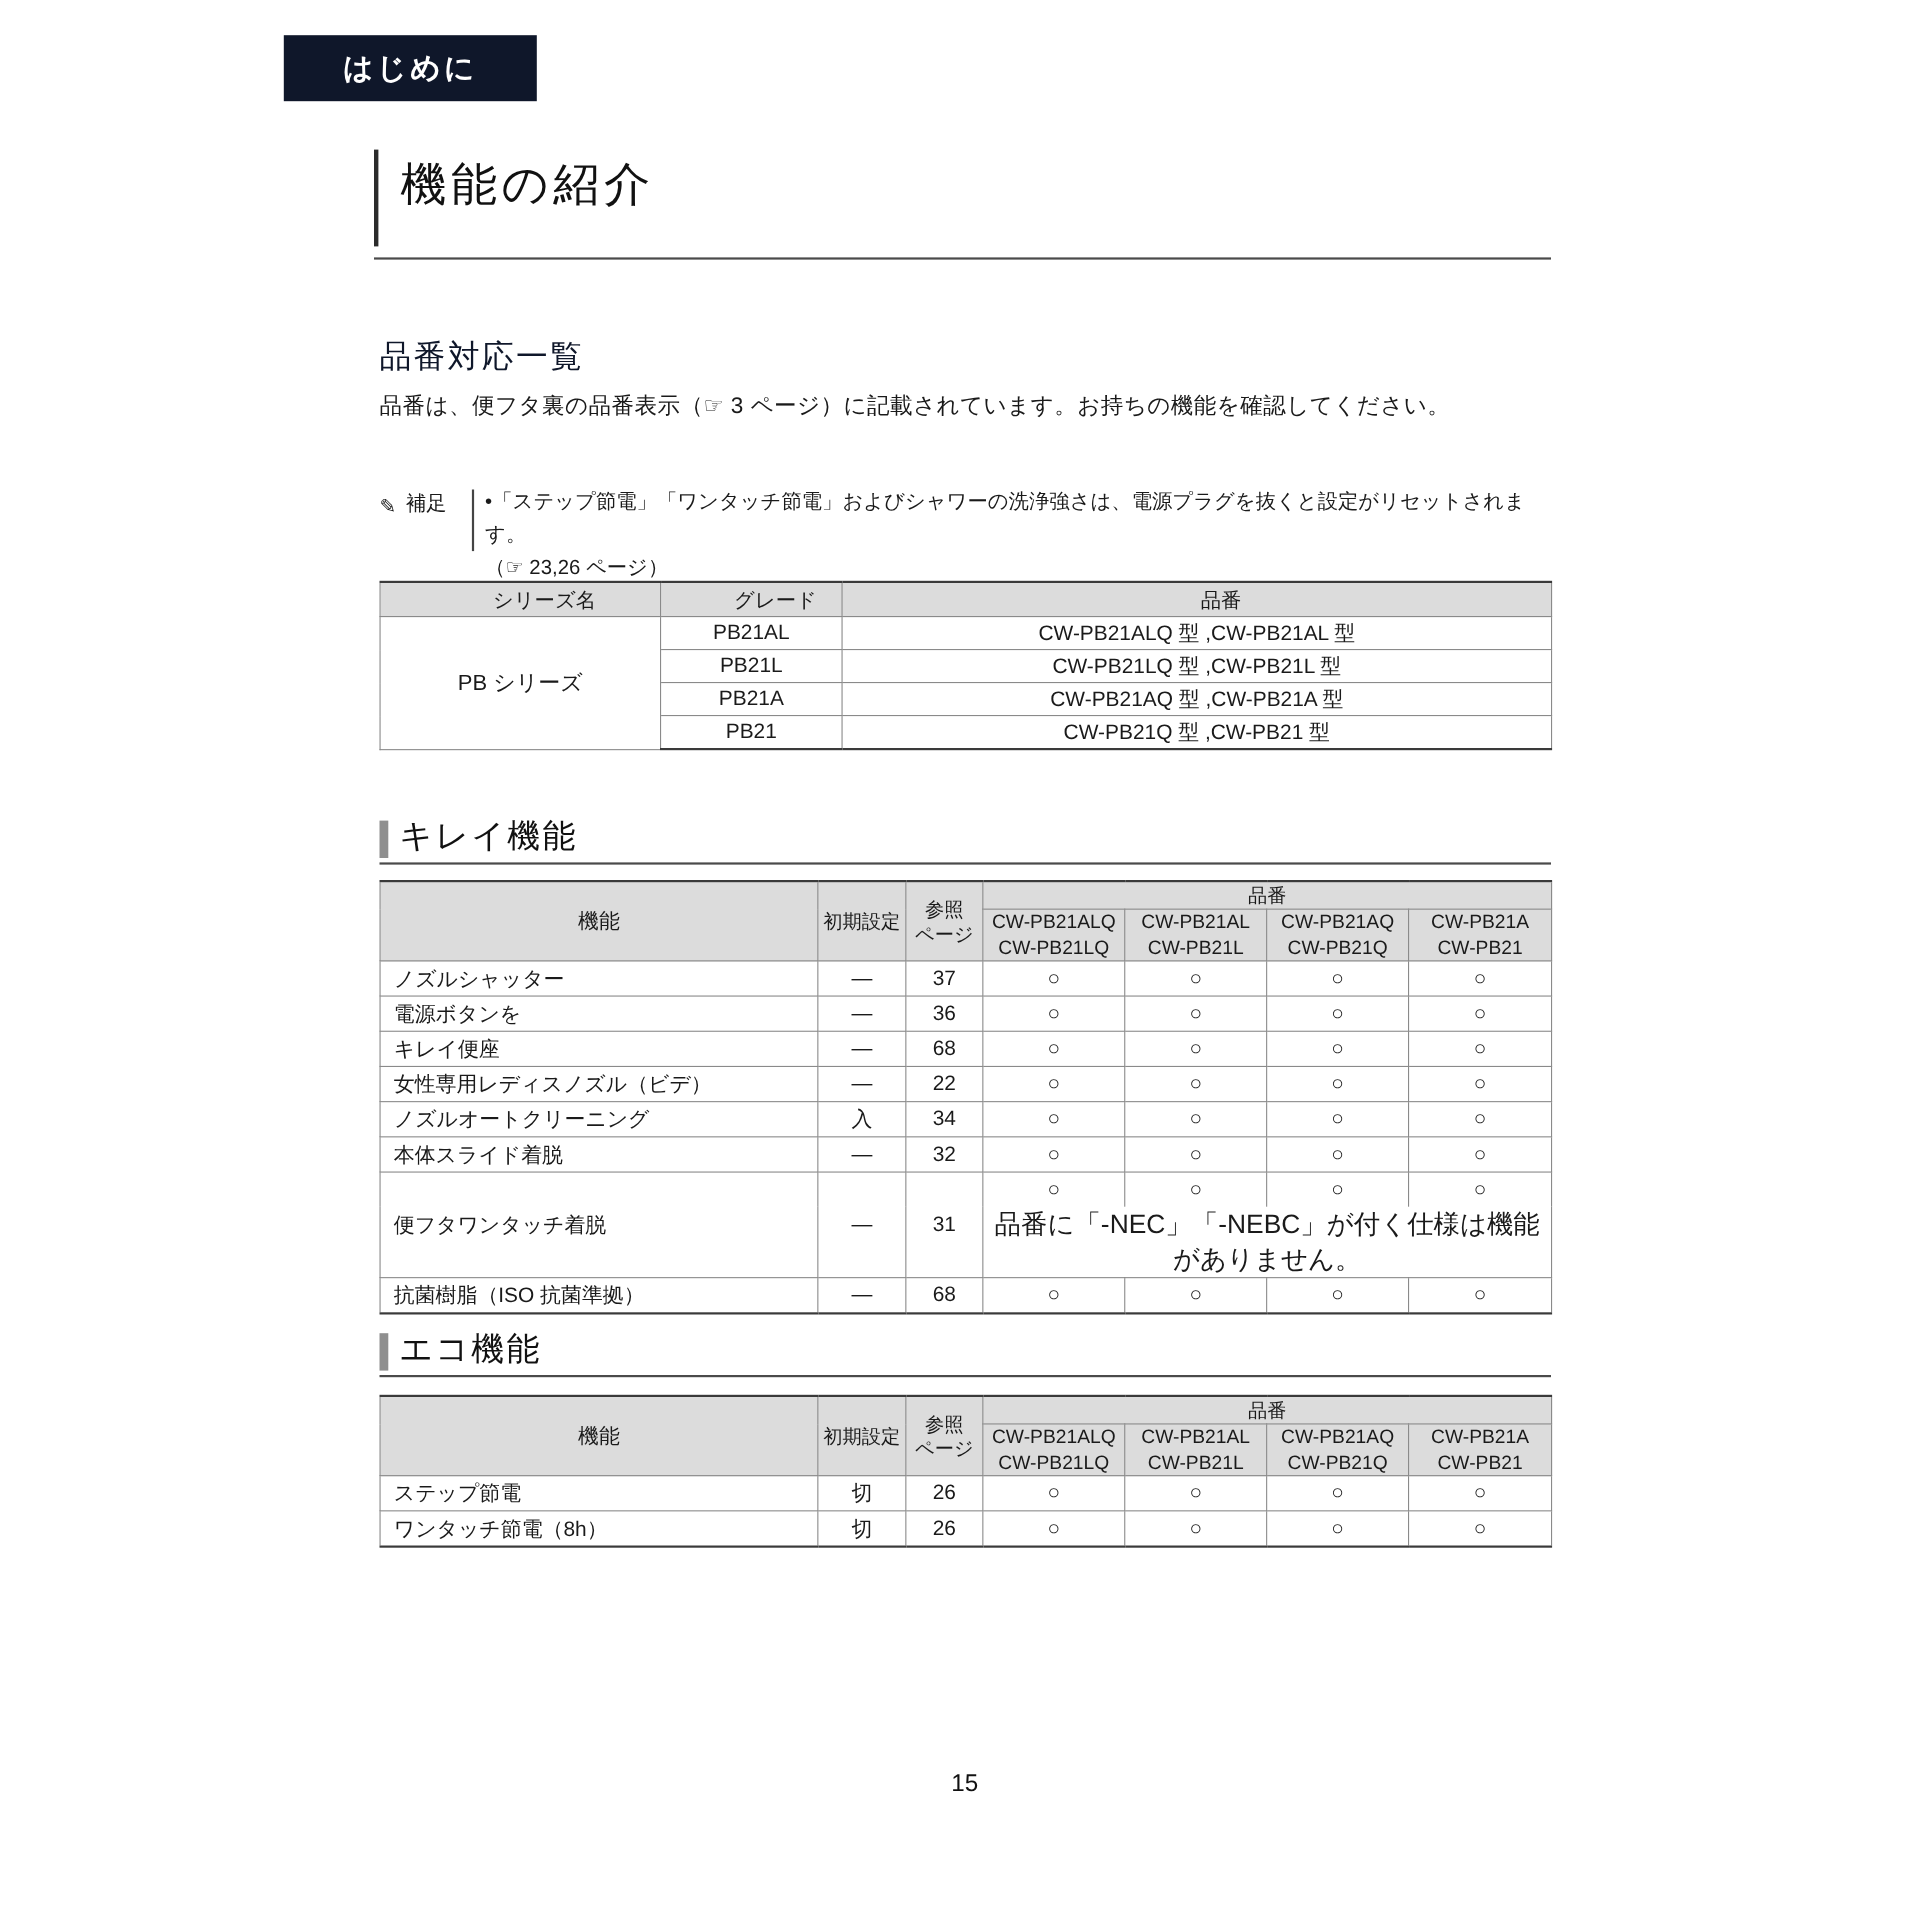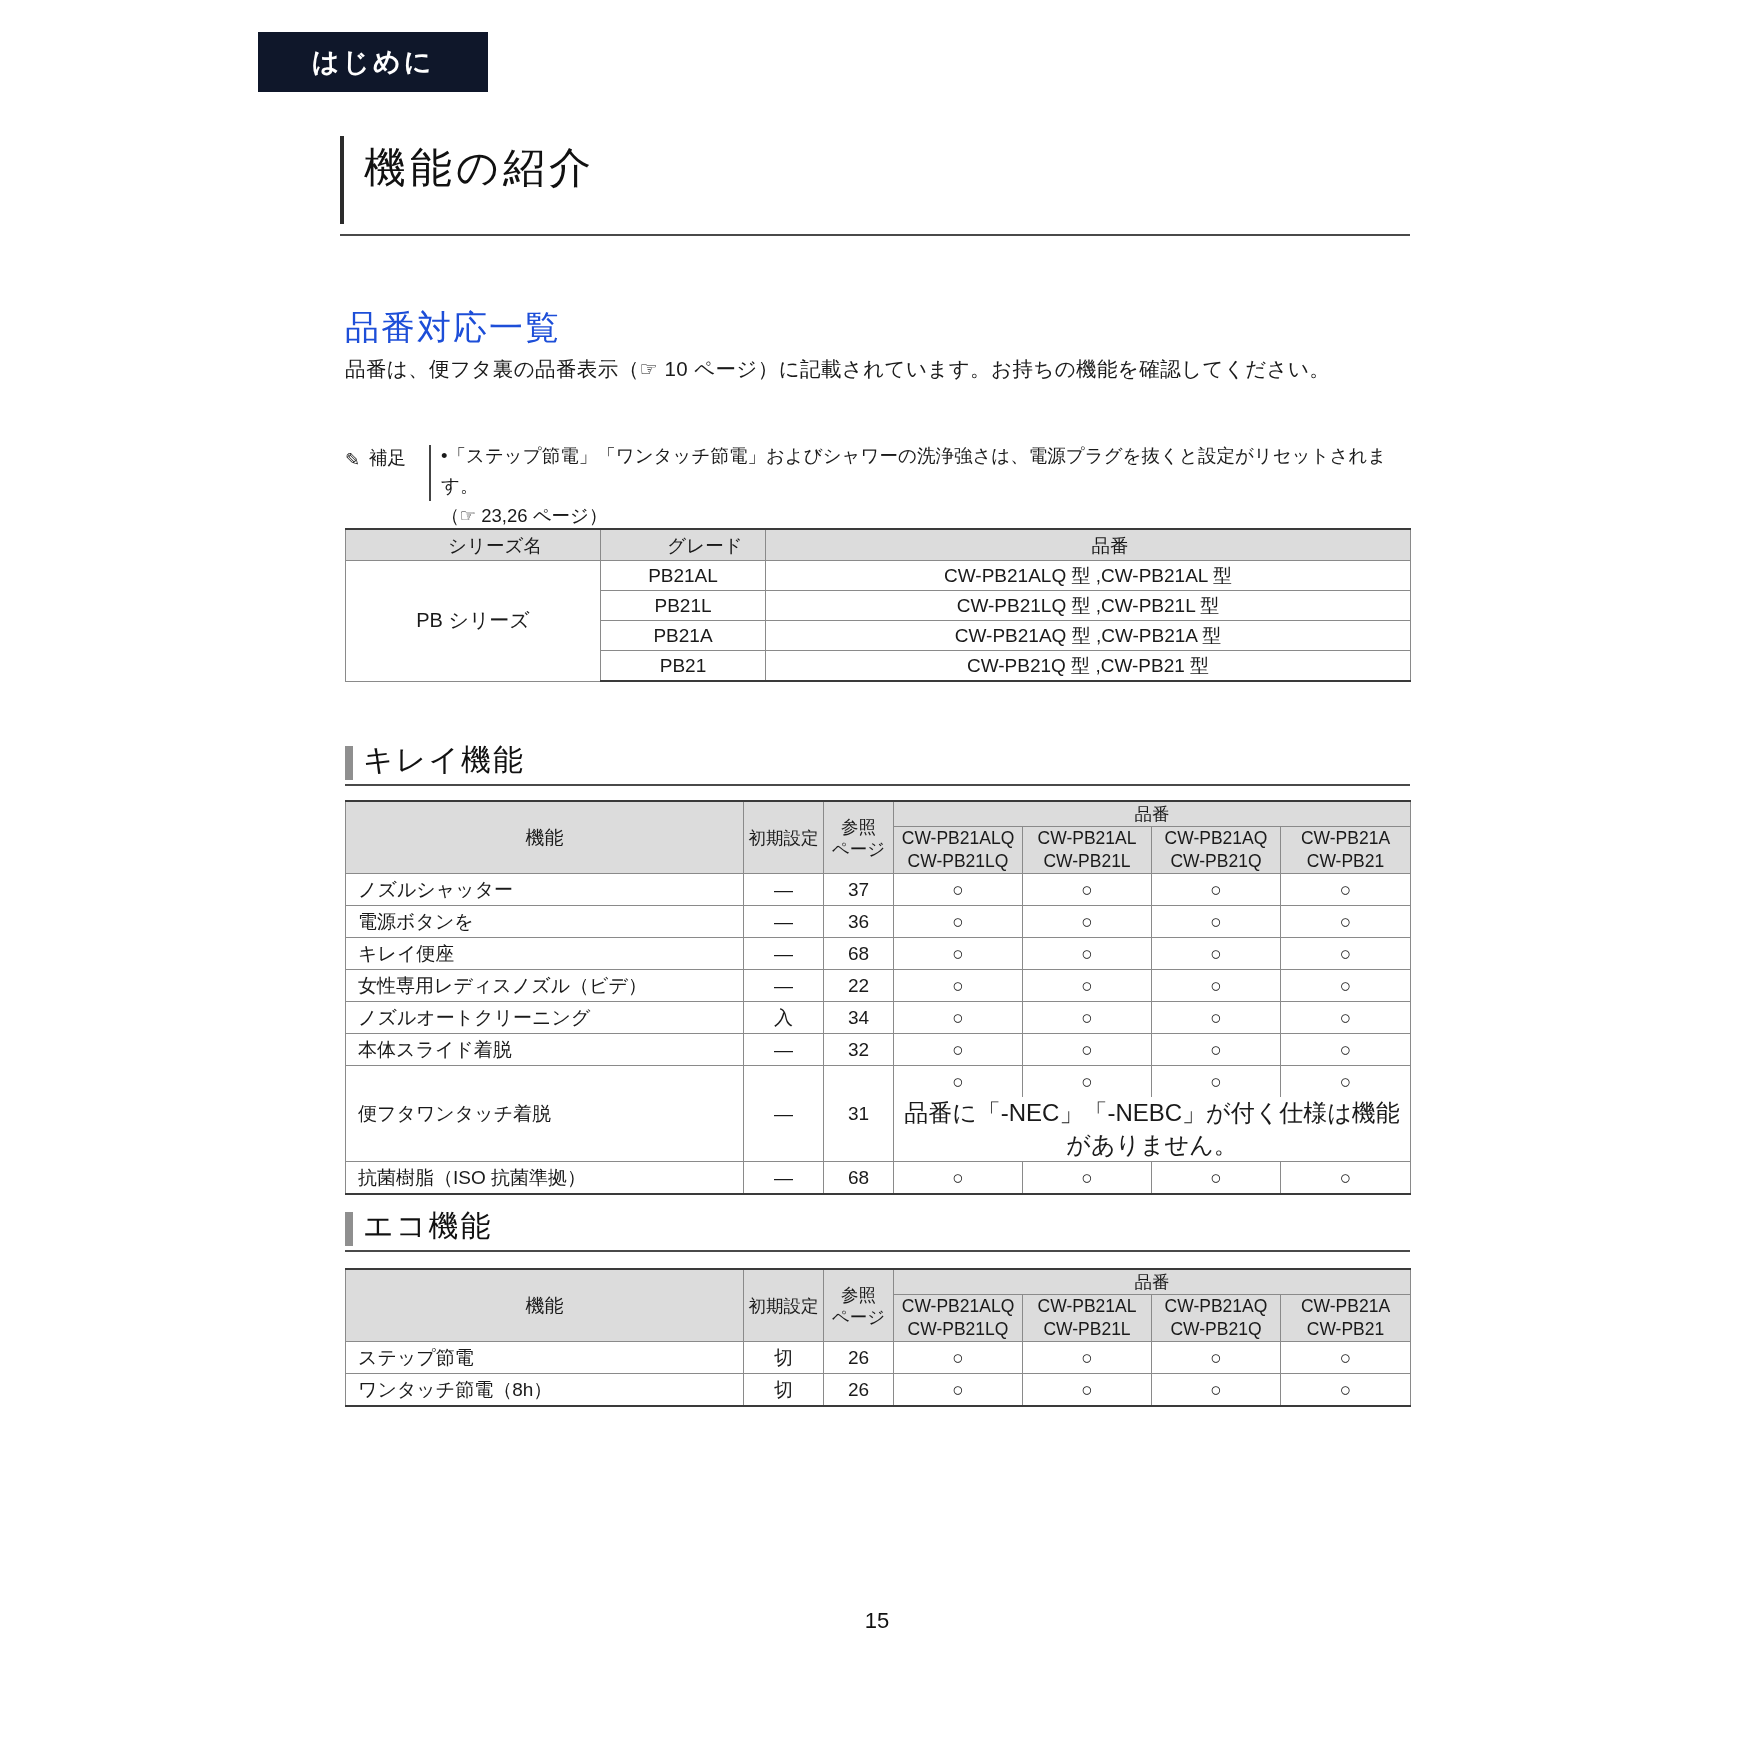--- a/index.html
+++ b/index.html
@@ -66,23 +66,23 @@
     left: 0;
     top: 104px;
     width: 1070px;
     height: 2px;
     background: #4a4a4a;
   }
 
   
   .sec-heading {
     position: absolute;
-    font-size: 34px;
+    font-size: 29px;
     letter-spacing: 2px;
-    color: #1d4ed8;
+    color: #0f172a;
   }
   .body-text {
     position: absolute;
     font-size: 20.5px;
     line-height: 34px;
     color: #1a1a1a;
     letter-spacing: 0.4px;
   }
 
   .note-block {
@@ -261,21 +261,21 @@
   <div class="chapter-tab">はじめに</div>
 
   <div class="title-block">
     <div class="title-rule-left"></div>
     <div class="title-text">機能の紹介</div>
     <div class="title-underline"></div>
   </div>
 
   <div class="sec-heading" style="left:345px; top:305px;">品番対応一覧</div>
 
-  <div class="body-text" style="left:345px; top:352px; width:1070px;">品番は、便フタ裏の品番表示（☞ 10 ページ）に記載されています。お持ちの機能を確認してください。</div>
+  <div class="body-text" style="left:345px; top:352px; width:1070px;">品番は、便フタ裏の品番表示（☞ 3 ページ）に記載されています。お持ちの機能を確認してください。</div>
 
   <div class="note-block">
     <span class="note-icon">✎</span>
     <span class="note-label">補足</span>
     <span class="note-bar"></span>
     <div class="note-body">
       <div>•「ステップ節電」「ワンタッチ節電」およびシャワーの洗浄強さは、電源プラグを抜くと設定がリセットされます。</div>
       <div>（☞ 23,26 ページ）</div>
     </div>
   </div>

